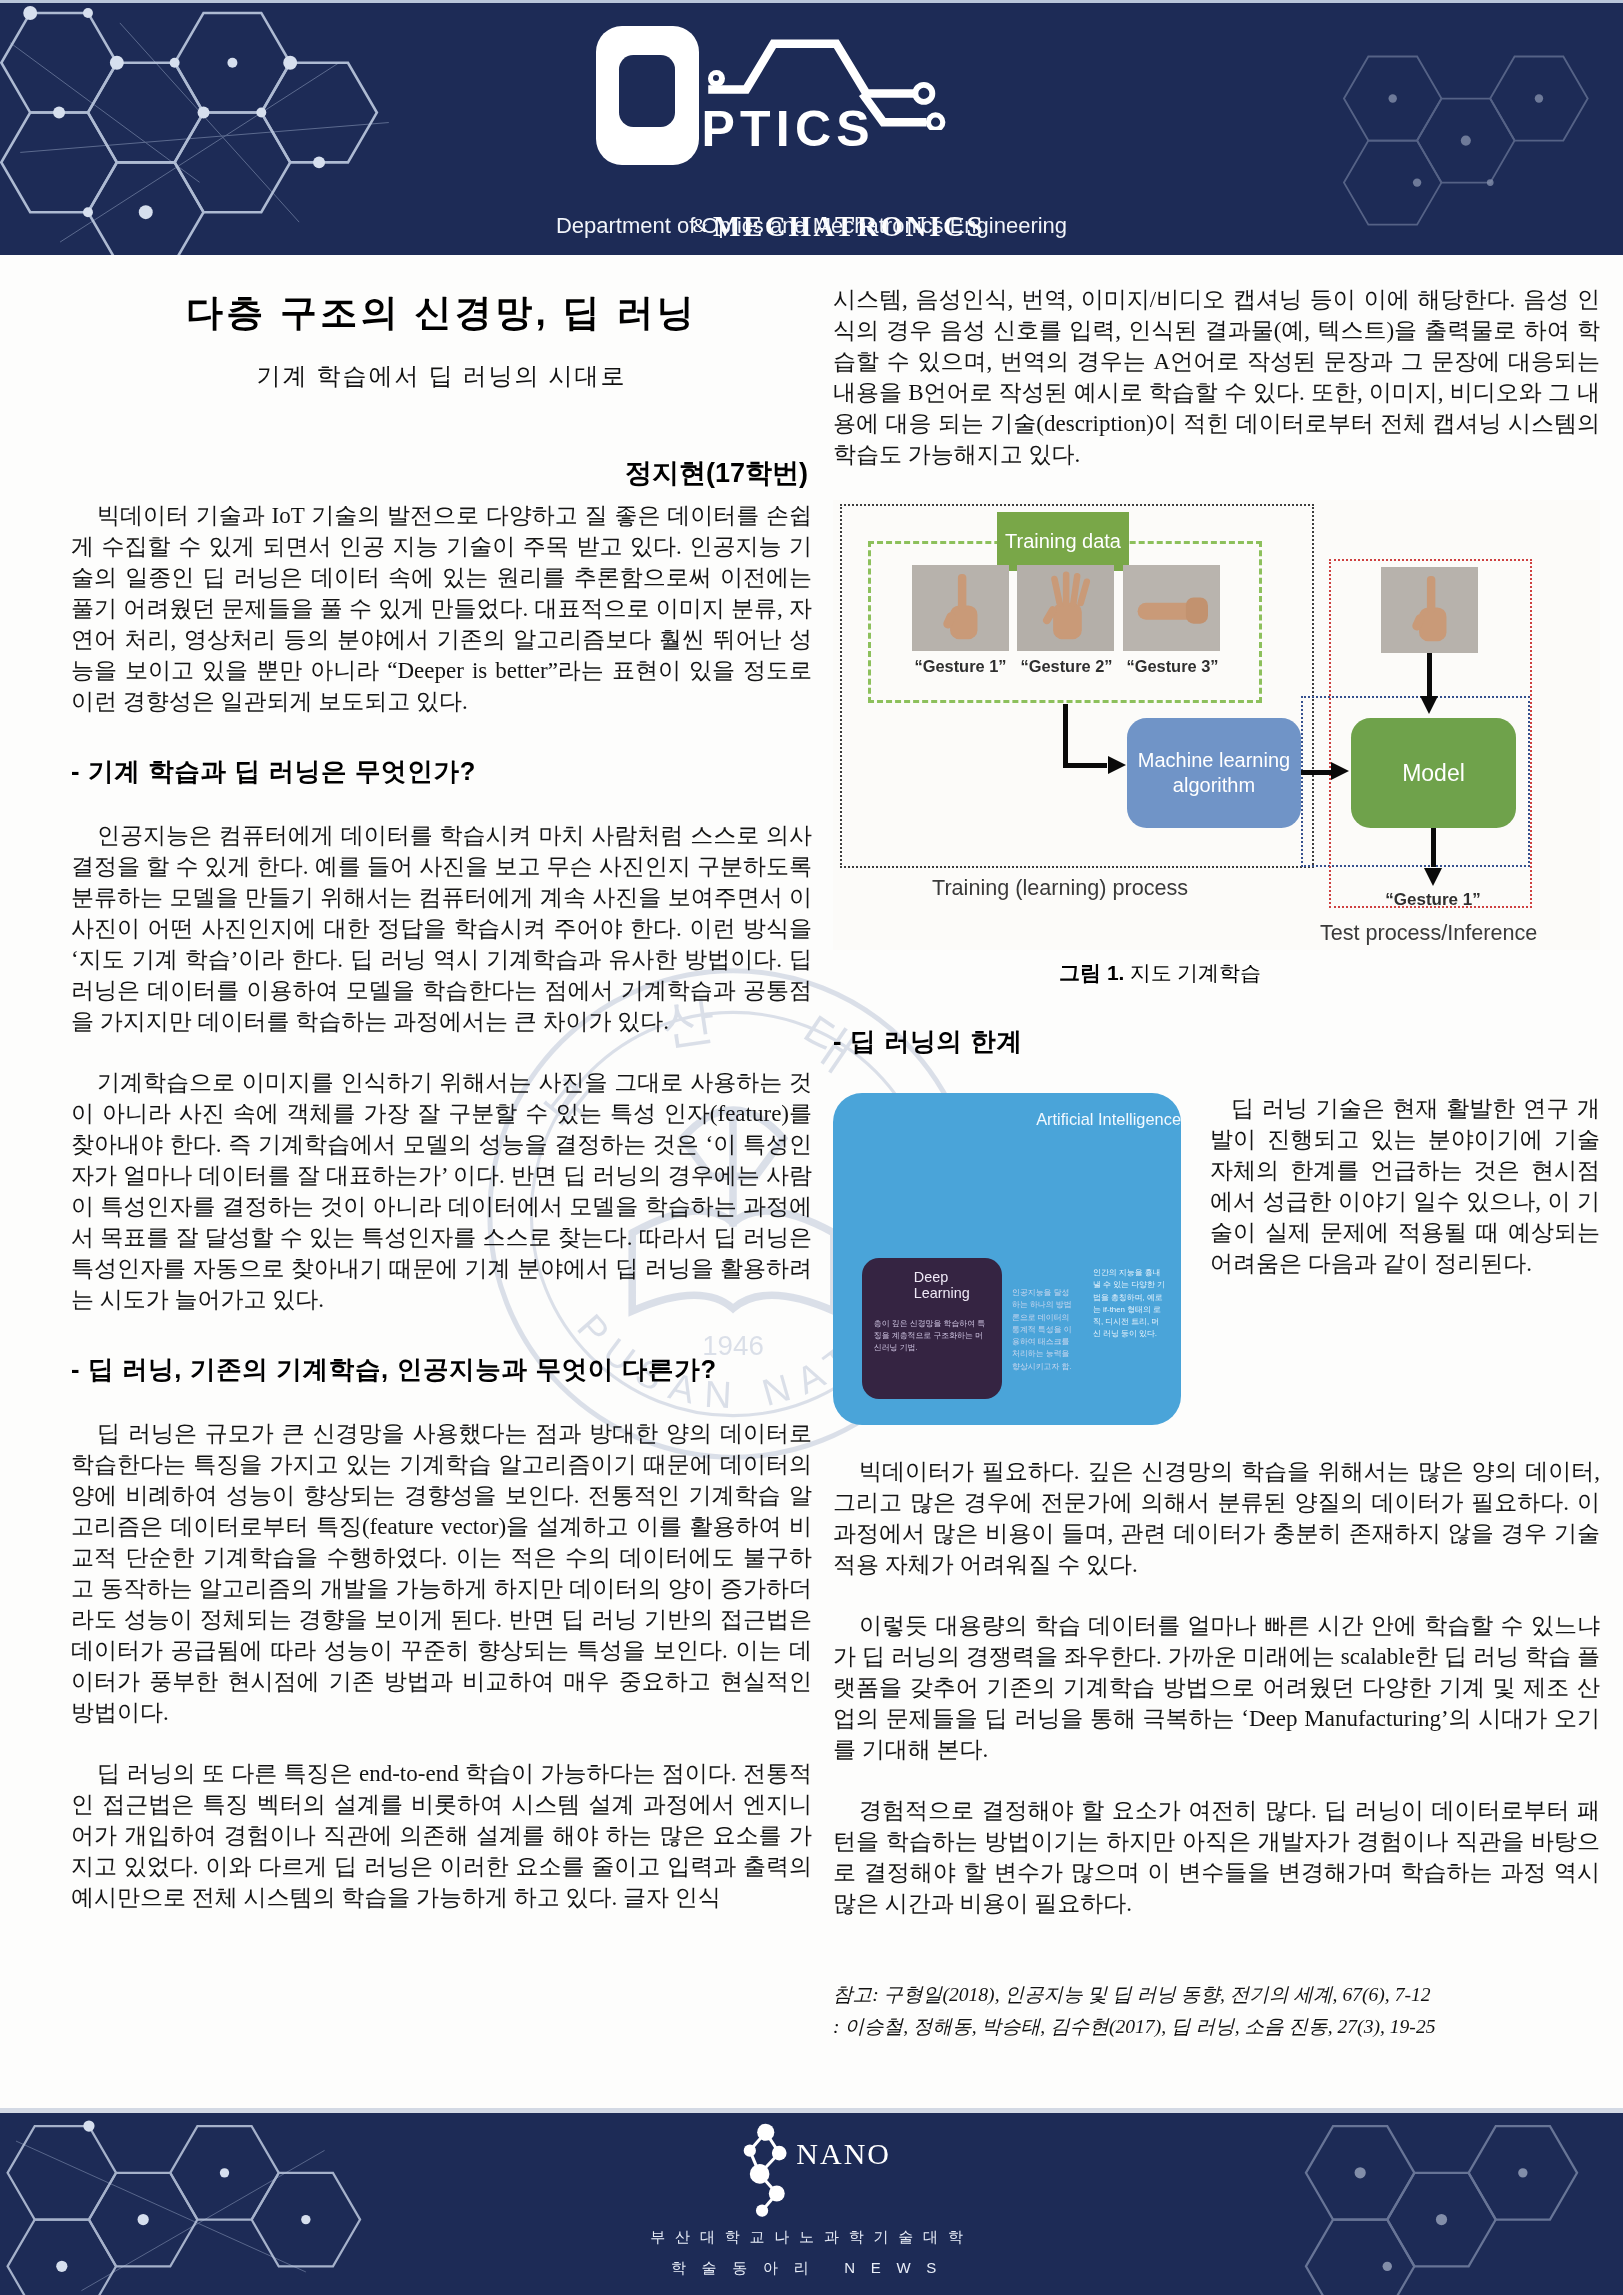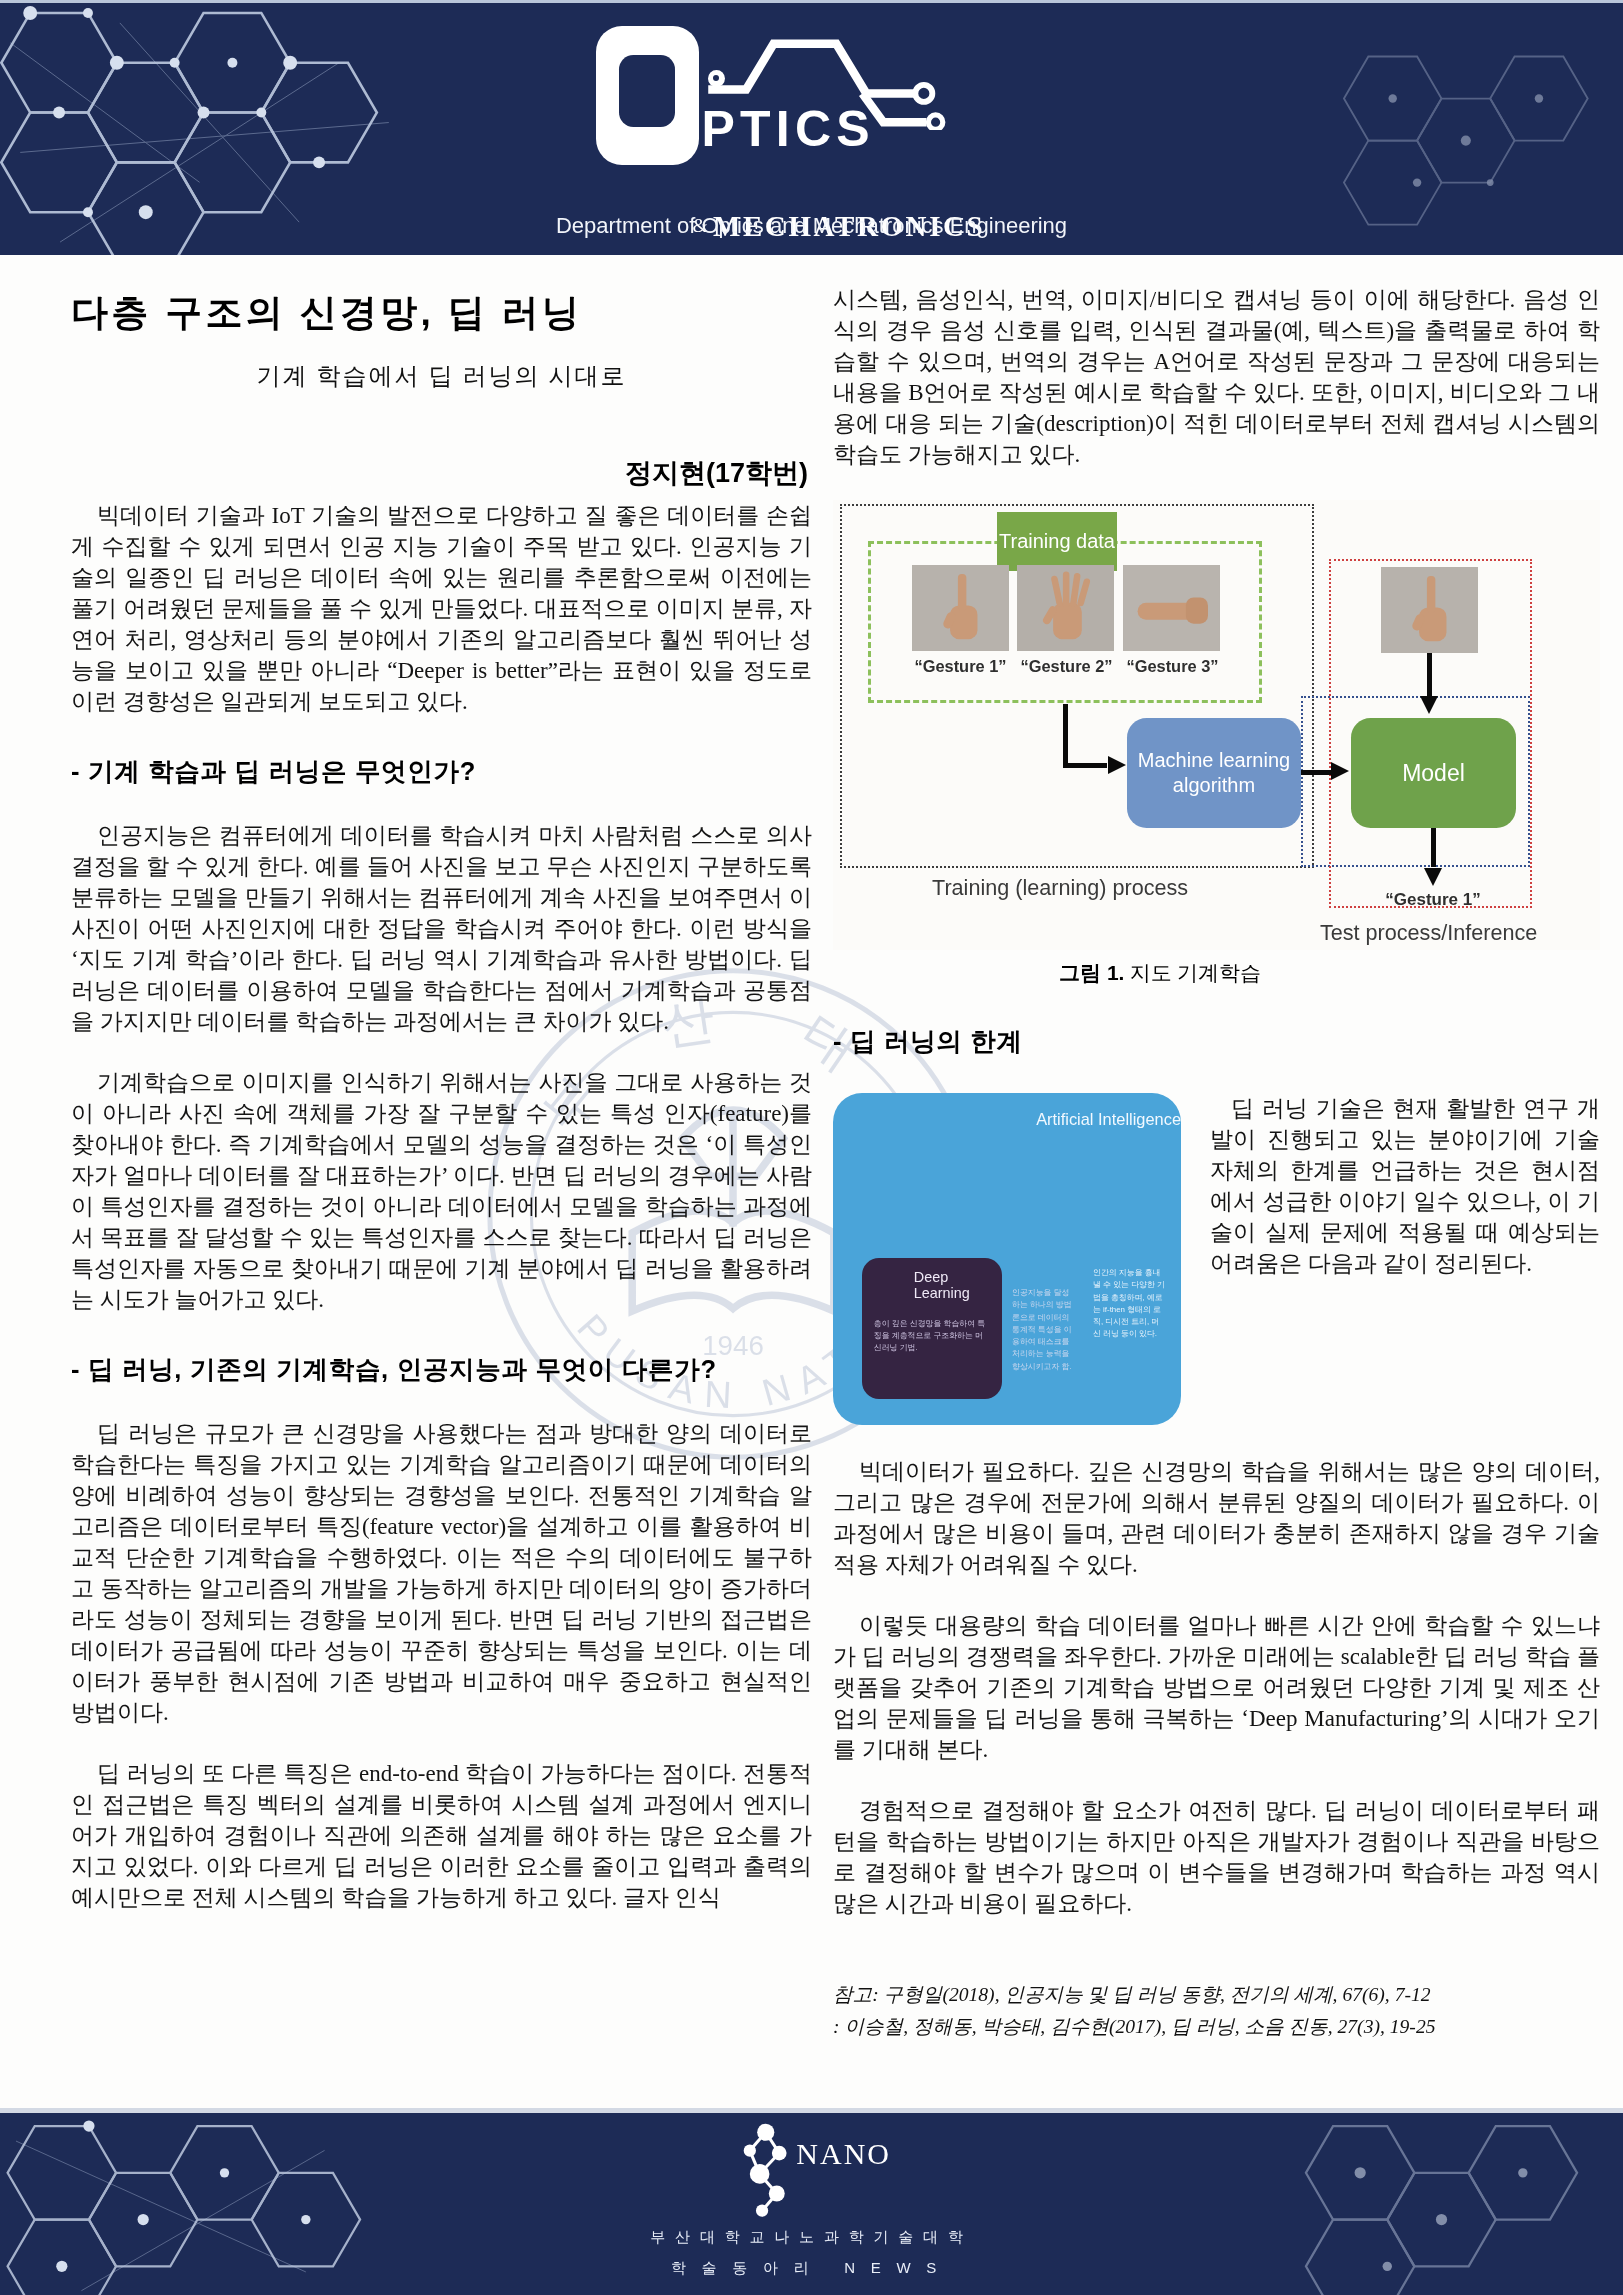--- a/index.html
+++ b/index.html
@@ -24,32 +24,32 @@
   .logo-mech-txt { font-size:29px; font-weight:bold; letter-spacing:2.6px; }
   .dept { position:absolute; left:50%; transform:translateX(-50%); bottom:15.7px; color:#f2f5fa; font-family:"Liberation Sans","DejaVu Sans",sans-serif; font-size:22px; white-space:nowrap; }
 
   
   .content { flex:1; position:relative; display:flex; gap:21px; padding:29px 23px 39px 71px; background:#fdfdfc; }
   .watermark { position:absolute; left:481px; top:707px; width:504px; height:504px; opacity:.30; z-index:0; pointer-events:none; }
   .col { position:relative; z-index:1; }
   .col-left  { width:742px; }
   .col-right { width:767px; }
 
-  .title { text-align:left; font-family:"Liberation Sans","DejaVu Sans",sans-serif; font-weight:bold; font-size:37px; letter-spacing:3.3px; color:#000; margin-top:3.9px; }
+  .title { text-align:center; font-family:"Liberation Sans","DejaVu Sans",sans-serif; font-weight:bold; font-size:37px; letter-spacing:3.3px; color:#000; margin-top:3.9px; }
   .subtitle { text-align:center; font-size:24px; letter-spacing:2px; color:#111; margin-top:22px; }
   .author { text-align:right; font-family:"Liberation Sans","DejaVu Sans",sans-serif; font-weight:bold; font-size:27px; margin:63px 3.9px 9.2px 0; color:#000; }
 
   .p { font-size:23px; line-height:31px; text-align:justify; text-indent:26px; color:#141414; margin-bottom:30px; }
   .p.noindent { text-indent:0; }
   .h { font-family:"Liberation Sans","DejaVu Sans",sans-serif; font-weight:bold; font-size:25.5px; color:#000; margin:37px 0 31px 0; letter-spacing:0.7px; }
 
   
   .fig1 { position:relative; width:767px; height:450px; margin-top:11.8px; background:#fcfbf9; }
   .f1-outer { position:absolute; left:6.5px; top:3.9px; width:474px; height:364px; border:2.6px dotted #3c3c3c; }
-  .f1-train { position:absolute; left:164px; top:11.8px; width:120px; height:59px; background:#79a748; color:#fff; font-family:"Liberation Sans",sans-serif; font-size:20px; display:flex; align-items:center; justify-content:center; text-align:center; line-height:1.15; z-index:3; }
+  .f1-train { position:absolute; left:164px; top:11.8px; width:132px; height:59px; background:#79a748; color:#fff; font-family:"Liberation Sans",sans-serif; font-size:20px; display:flex; align-items:center; justify-content:center; text-align:center; line-height:1.15; z-index:3; }
   .f1-greendash { position:absolute; left:35px; top:41px; width:394px; height:162px; border:3.9px dashed #8dc05c; z-index:2; }
   .photo { position:absolute; width:97px; height:86px; background:#b7b2ac; z-index:3; }
   .photo svg { display:block; }
   .glabel { position:absolute; width:105px; text-align:center; font-family:"Liberation Sans",sans-serif; font-weight:bold; font-size:16.4px; color:#2f2f2f; z-index:3; }
   .f1-line { position:absolute; background:#0a0a0a; z-index:4; }
   .arr-right { position:absolute; width:0; height:0; border-top:9.8px solid transparent; border-bottom:9.8px solid transparent; border-left:18.3px solid #0a0a0a; z-index:4; }
   .arr-down { position:absolute; width:0; height:0; border-left:9.8px solid transparent; border-right:9.8px solid transparent; border-top:18.3px solid #0a0a0a; z-index:4; }
   .f1-mla { position:absolute; left:294px; top:218px; width:174px; height:110px; background:#7094c7; border-radius:19.6px; color:#fff; font-family:"Liberation Sans",sans-serif; font-size:20px; display:flex; align-items:center; justify-content:center; text-align:center; line-height:1.25; z-index:3; }
   .f1-model { position:absolute; left:518px; top:218px; width:165px; height:110px; background:#6fa24b; border-radius:19.6px; color:#fff; font-family:"Liberation Sans",sans-serif; font-size:23px; display:flex; align-items:center; justify-content:center; z-index:3; }
   .f1-red { position:absolute; left:496px; top:59px; width:203px; height:349px; border:2.6px dotted #cf4040; z-index:2; }

